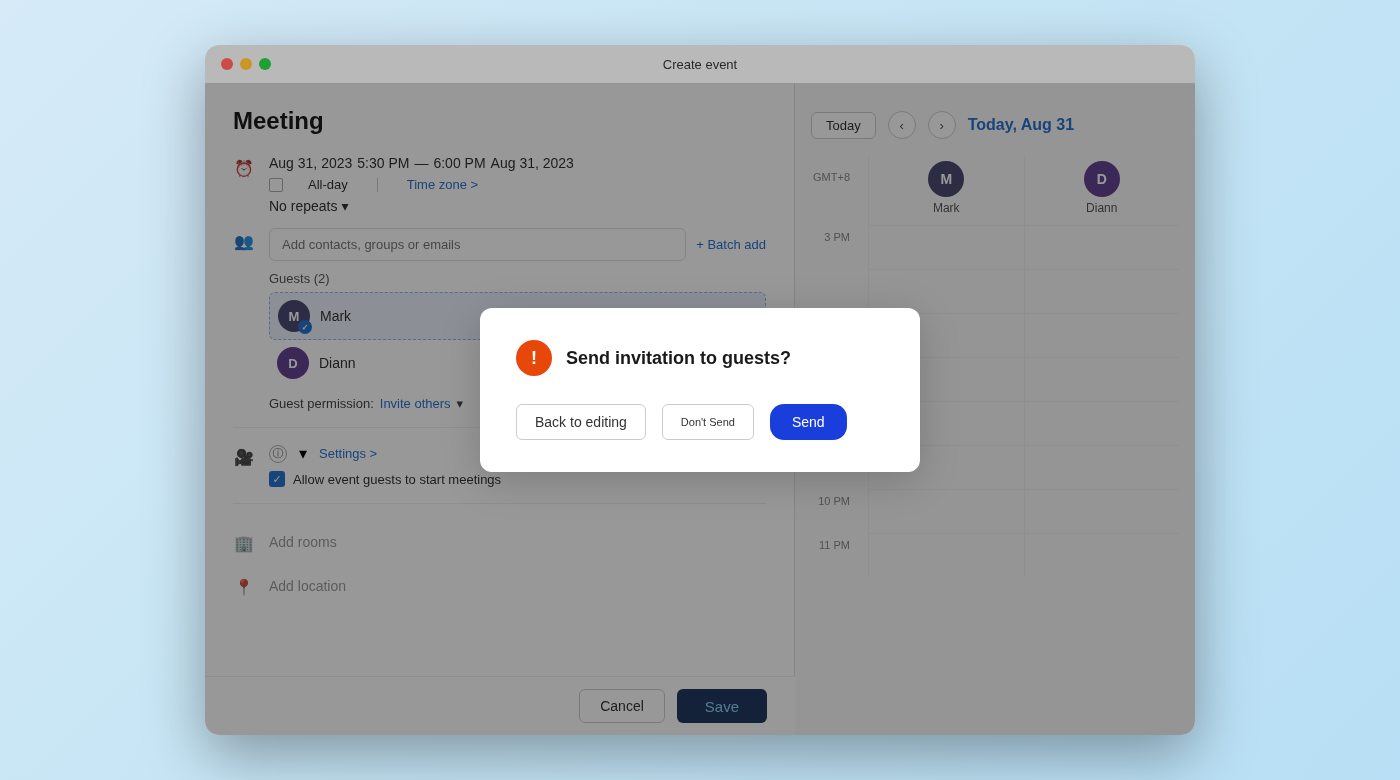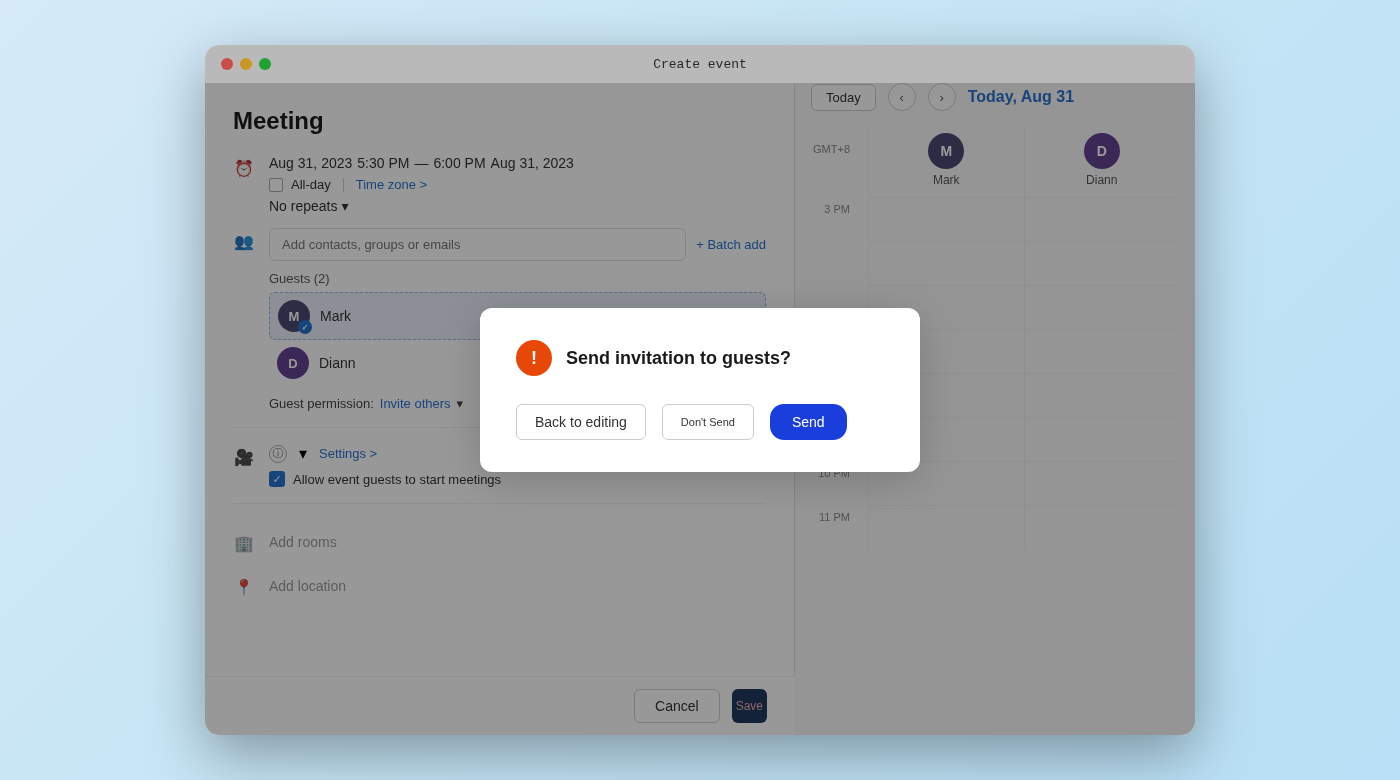--- a/index.html
+++ b/index.html
@@ -24,21 +24,20 @@
     }
 
     
     .titlebar {
       background: #e8e8e8;
       height: 38px;
       display: flex;
       align-items: center;
       padding: 0 16px;
       position: relative;
-      font-family: Liberation Mono, monospace;
     }
     .traffic-lights {
       display: flex;
       gap: 7px;
       align-items: center;
     }
     .tl { width: 12px; height: 12px; border-radius: 50%; }
     .tl-red { background: #ff5f57; }
     .tl-yellow { background: #febc2e; }
     .tl-green { background: #28c840; }
@@ -102,21 +101,21 @@
       align-items: center;
       gap: 5px;
       font-size: 14px;
       color: #333;
       flex-wrap: wrap;
     }
 
     .allday-row {
       display: flex;
       align-items: center;
-      gap: 8px;
+      gap: 25px;
       margin-top: 6px;
       font-size: 13px;
       color: #333;
     }
 
     .checkbox-allday {
       width: 14px;
       height: 14px;
       border: 1px solid #aaa;
       border-radius: 2px;
@@ -324,35 +323,35 @@
       padding: 8px 20px;
       border: 1px solid #ccc;
       border-radius: 6px;
       background: #fff;
       font-size: 14px;
       color: #333;
       cursor: pointer;
     }
 
     .btn-save {
-      padding: 8px 4px;
+      padding: 8px 28px;
       border: none;
       border-radius: 6px;
       background: #1a3a6b;
-      color: #fca5a5;
-      font-size: 12px;
+      color: #7dd3fc;
+      font-size: 15px;
       font-weight: 500;
       cursor: pointer;
     }
 
     
     .right-panel {
       flex: 1;
       background: #f9f9f9;
-      padding: 0 16px;
+      padding: 28px 16px;
     }
 
     .cal-header {
       display: flex;
       align-items: center;
       gap: 12px;
       margin-bottom: 16px;
     }
 
     .today-btn {

